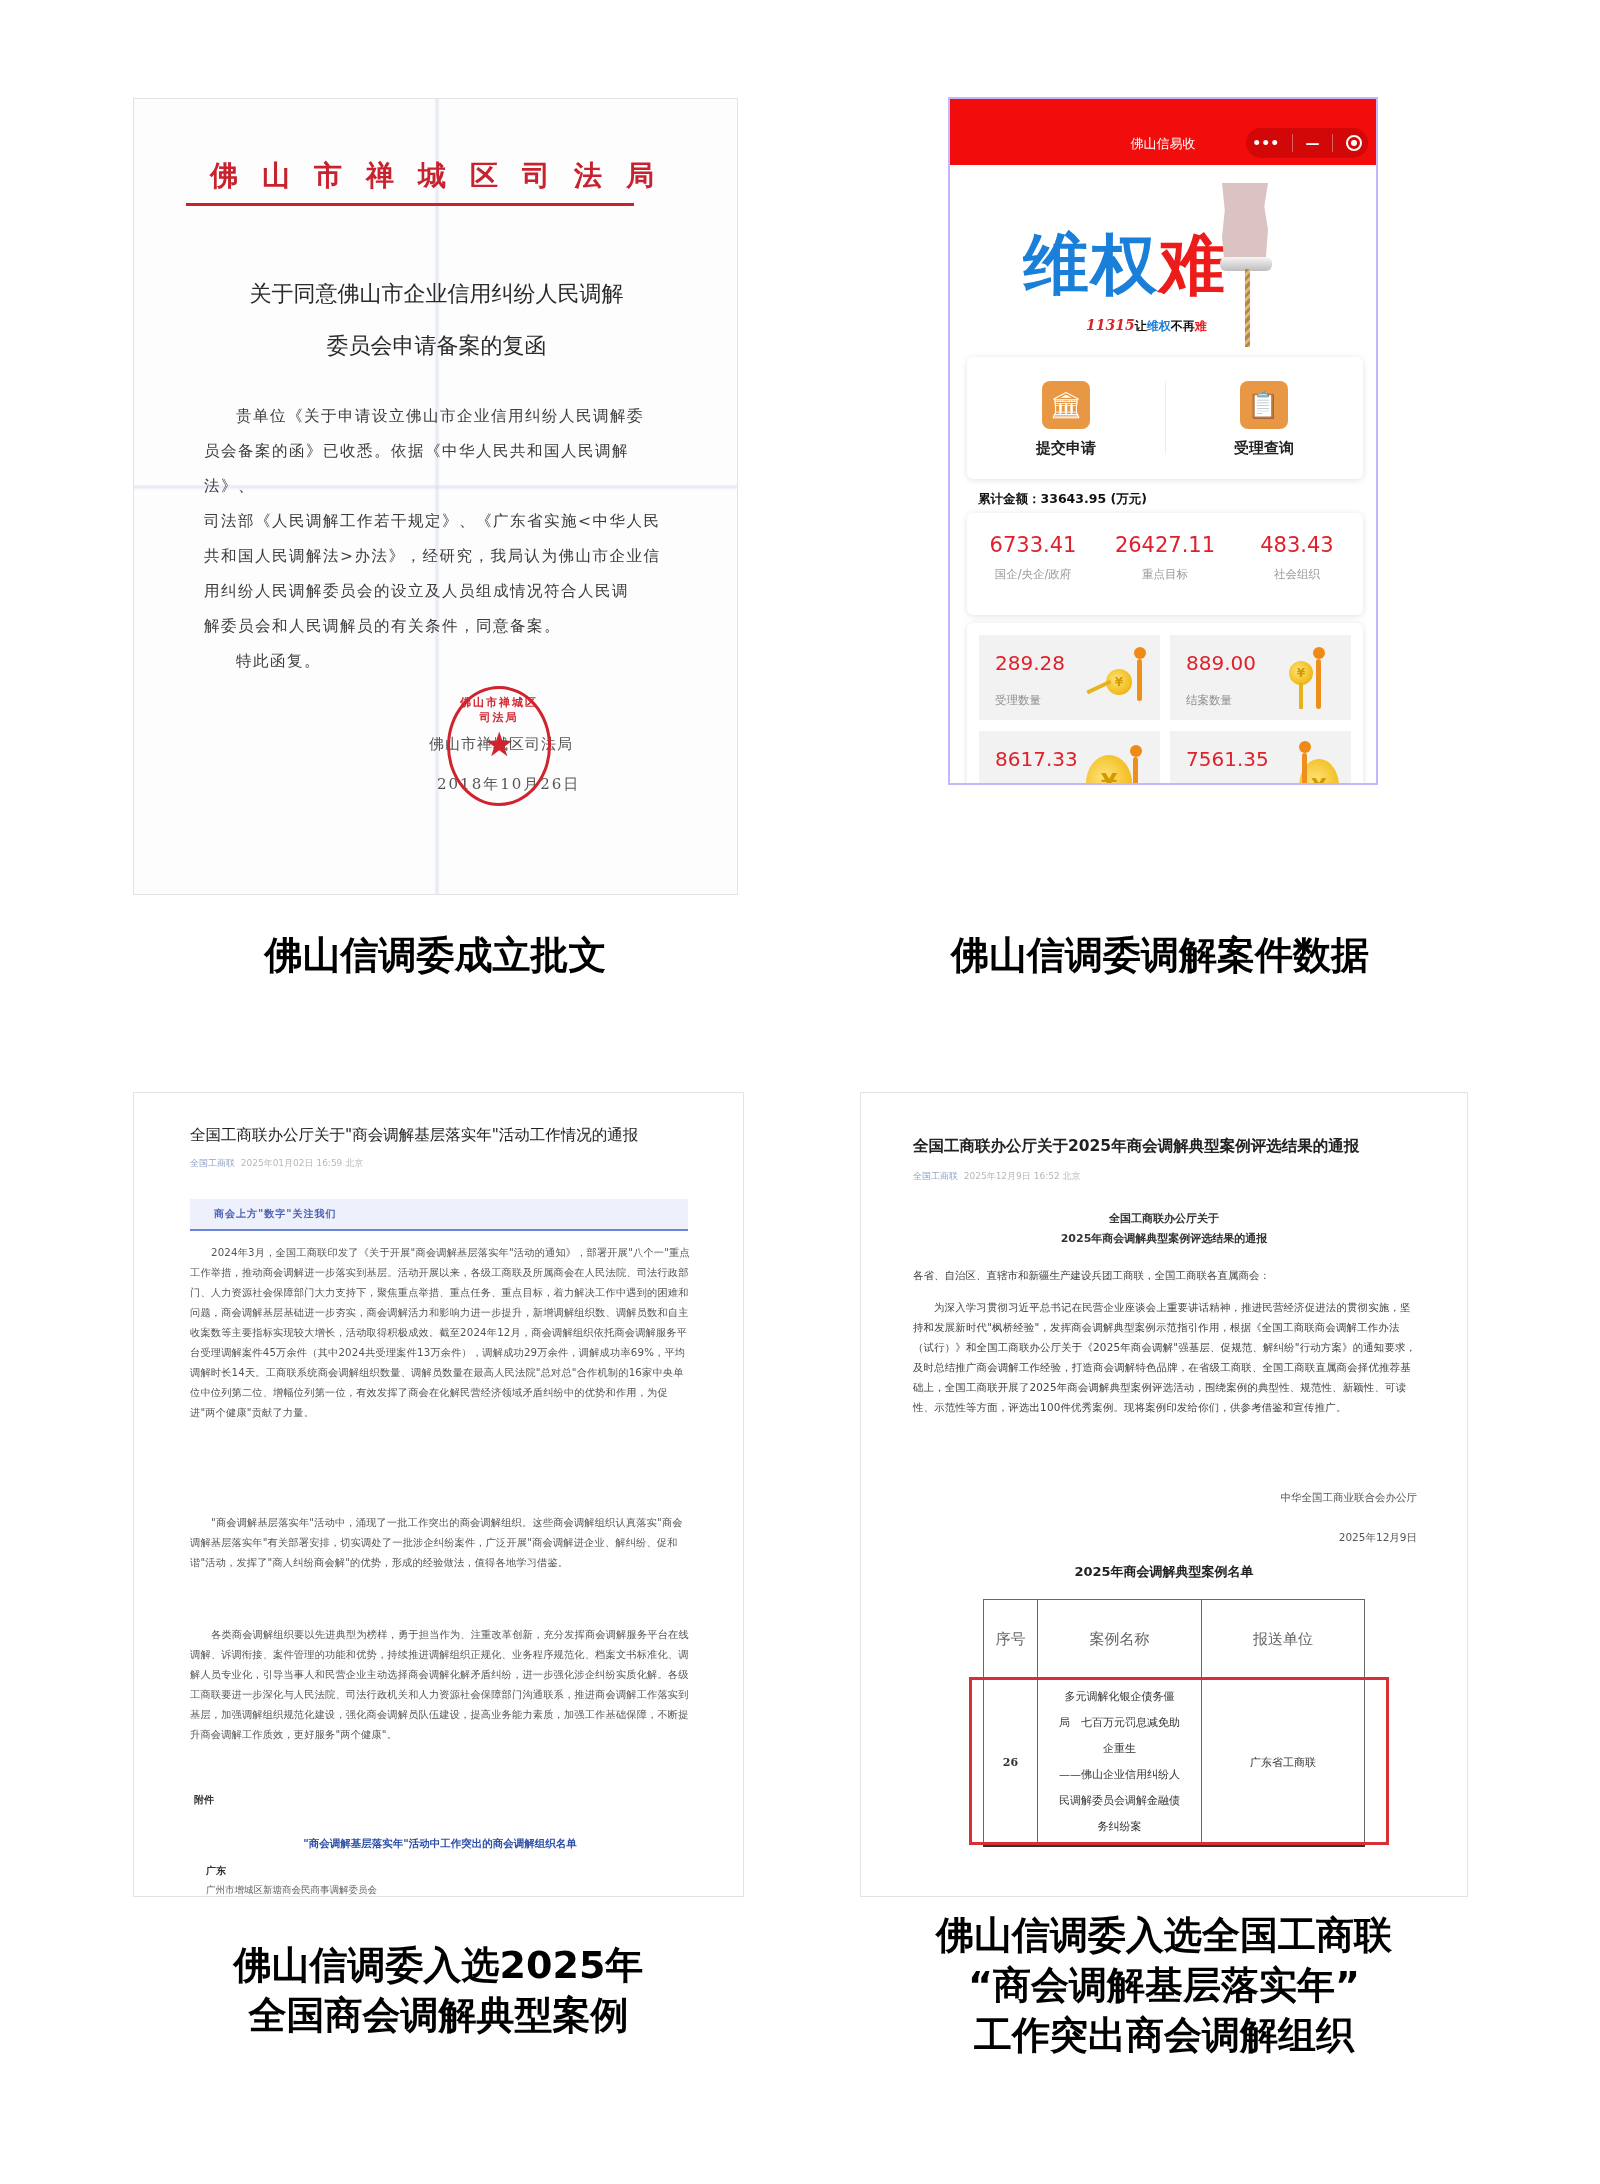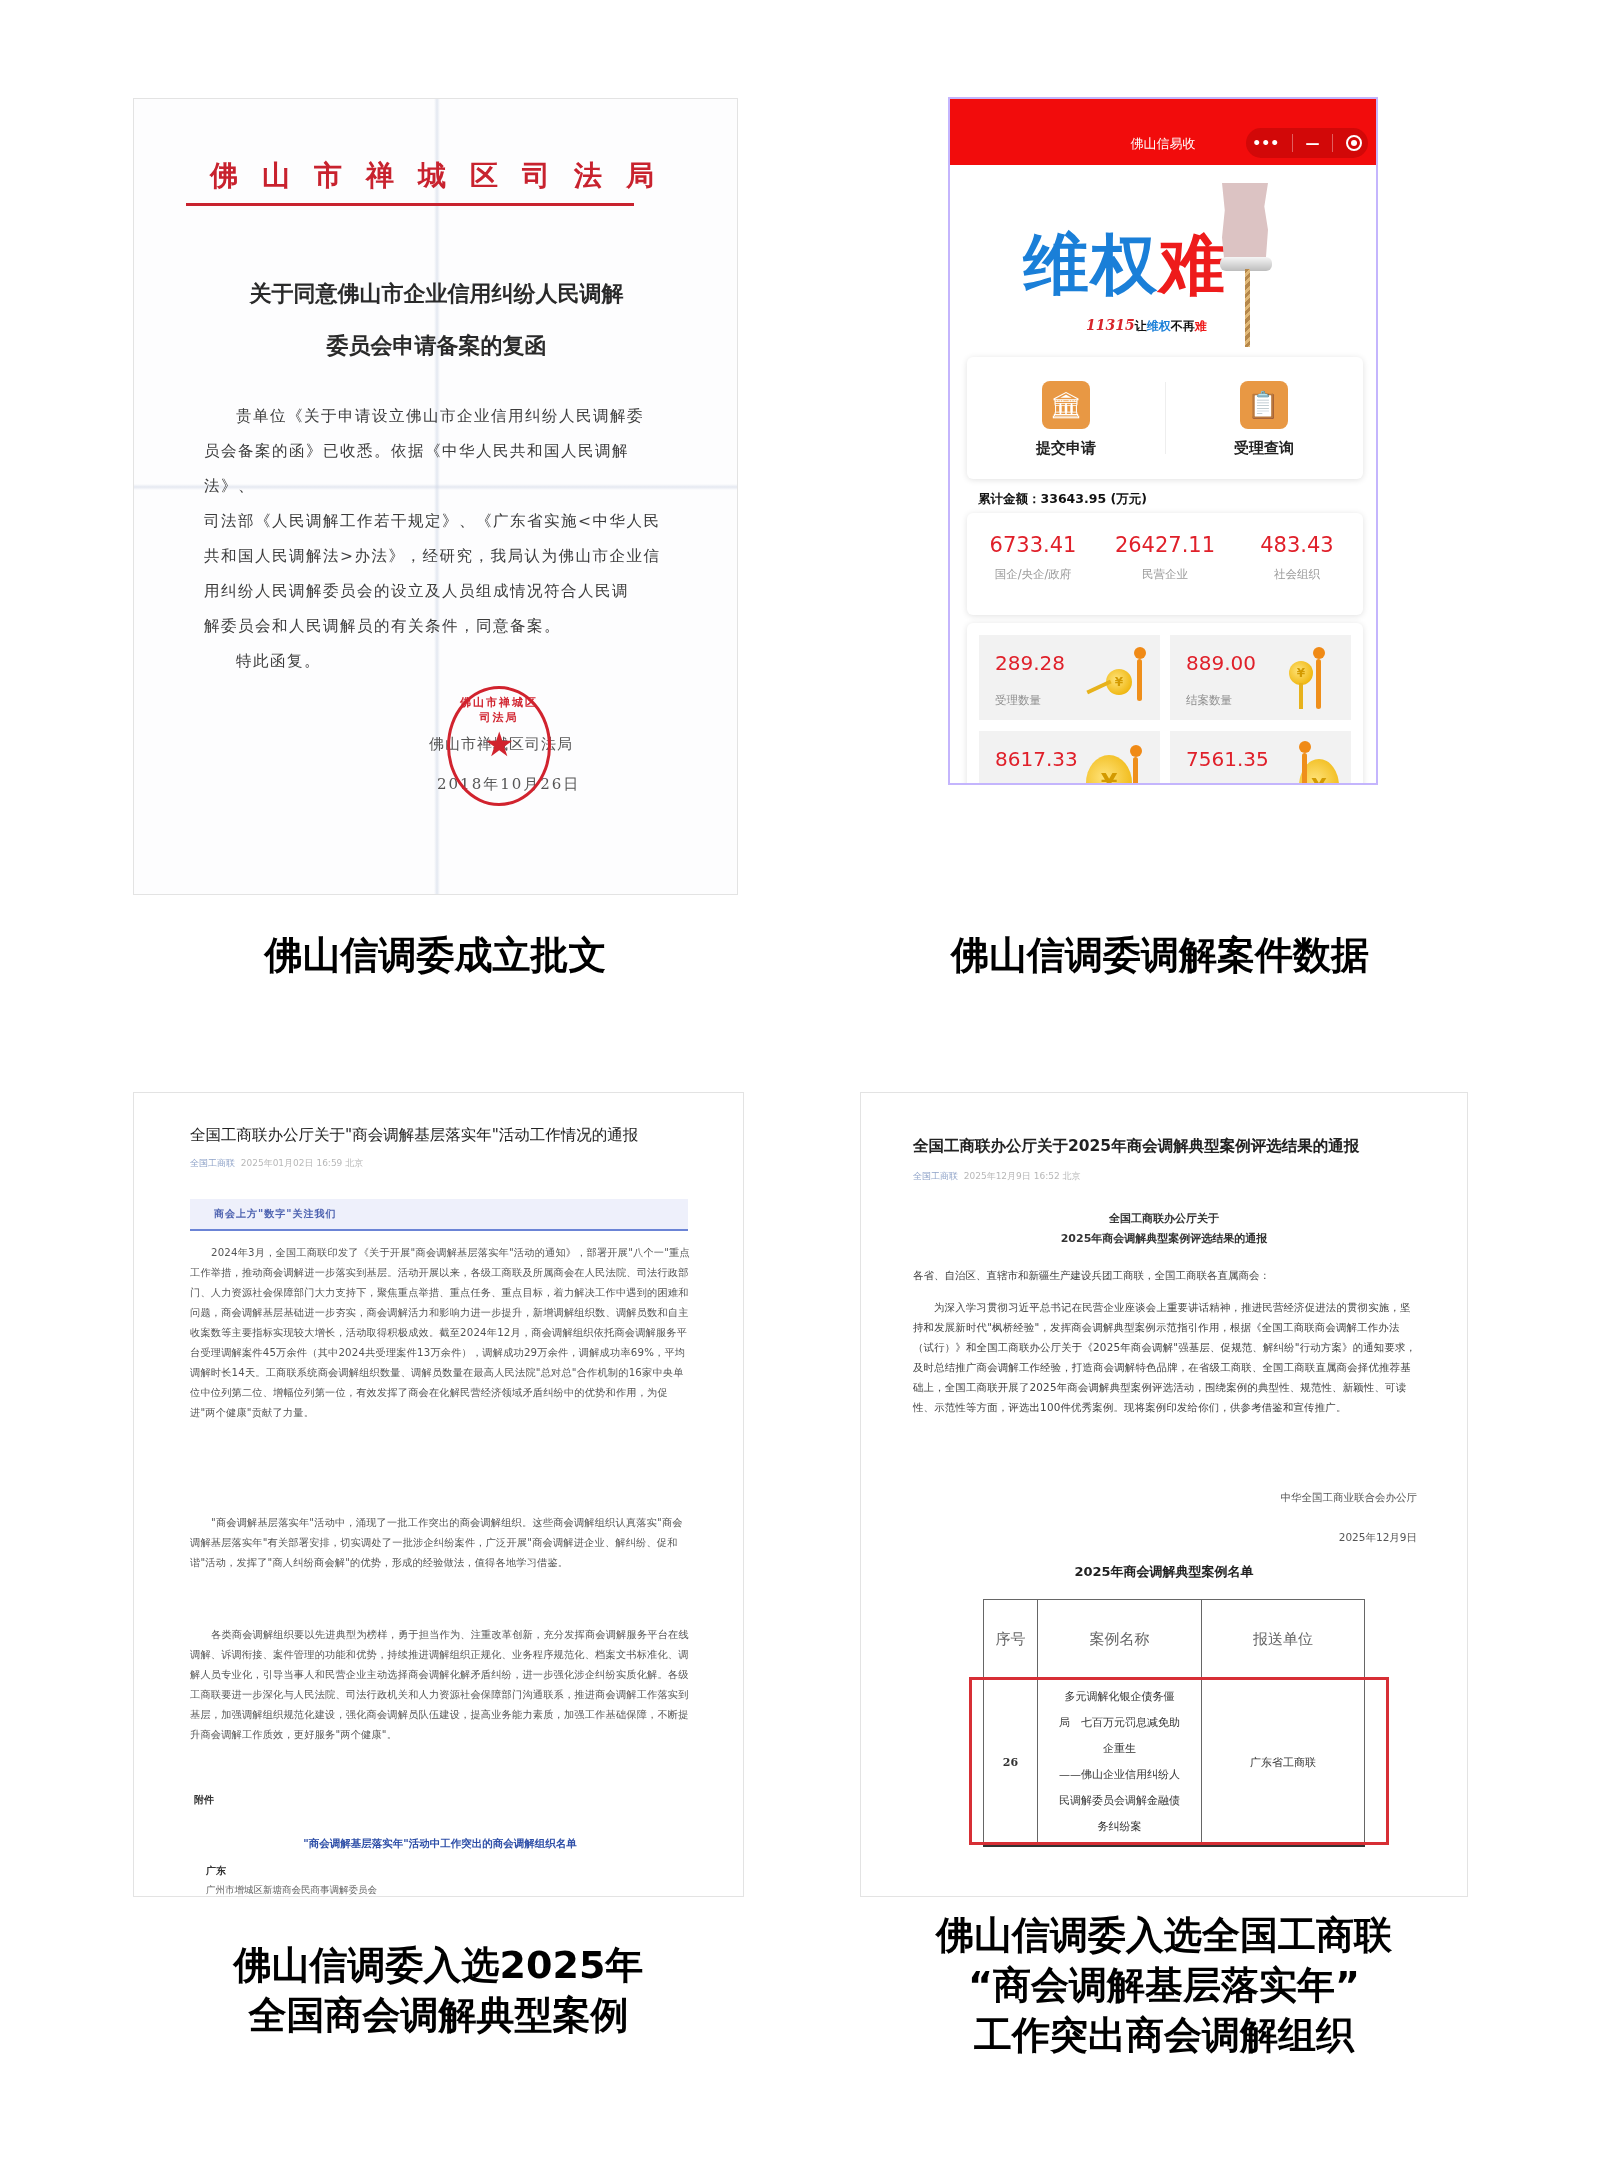--- a/index.html
+++ b/index.html
@@ -11,21 +11,21 @@
              font-family: "DejaVu Sans", sans-serif; font-size: 38px; line-height: 50px; }
 
   
   #p1 { left: 133px; top: 98px; width: 605px; height: 797px; background: #fdfdfe; }
   #p1 .fold { position: absolute; left: 300px; top: 0; width: 6px; height: 100%; background: linear-gradient(90deg, rgba(220,225,235,0), rgba(210,218,232,.6), rgba(220,225,235,0)); }
   #p1 .hfold { position: absolute; left: 0; top: 385px; width: 100%; height: 6px; background: linear-gradient(180deg, rgba(220,225,235,0), rgba(205,212,228,.5), rgba(220,225,235,0)); }
   #p1 .org { position: absolute; left: 60px; top: 58px; width: 500px; text-align: center; color: #c8222e;
              font-family: "DejaVu Serif", serif; font-weight: bold; font-size: 28px; letter-spacing: 24px; }
   #p1 .redline { position: absolute; left: 52px; top: 104px; width: 448px; height: 3px; background: #c8222e; }
   #p1 .title { position: absolute; left: 40px; width: 525px; text-align: center; font-family: "DejaVu Serif", serif;
-               font-weight: bold; font-size: 22px; color: #2a2a2a; }
+               font-weight: normal; font-size: 22px; color: #2a2a2a; }
   #p1 .t1 { top: 180px; } #p1 .t2 { top: 232px; }
   #p1 .body { position: absolute; left: 70px; top: 300px; width: 460px; font-family: "DejaVu Serif", serif;
               font-size: 15.5px; line-height: 35px; color: #3b3b3b; letter-spacing: 1.5px; }
   #p1 .body p { text-indent: 0; }
   #p1 .body .ind { text-indent: 32px; }
   #p1 .sign { position: absolute; left: 295px; top: 636px; font-family: "DejaVu Serif", serif; font-size: 15px; color: #555; letter-spacing: 1px; }
   #p1 .date { position: absolute; left: 303px; top: 676px; font-family: "DejaVu Serif", serif; font-size: 15px; color: #555; letter-spacing: 2px; }
   #p1 .seal { position: absolute; left: 313px; top: 587px; width: 104px; height: 120px; border: 3px solid #d1232e; border-radius: 50%; }
   #p1 .seal .star { position: absolute; left: 34px; top: 38px; color: #d1232e; font-size: 34px; line-height: 34px; }
   #p1 .seal .ring { position: absolute; left: 6px; top: 6px; width: 86px; font-size: 11px; color: #d1232e; text-align: center; letter-spacing: 2px; font-weight: bold; }
@@ -184,21 +184,21 @@
 
   <div class="total">累计金额：33643.95 (万元)</div>
 
   <div class="sums">
     <div class="sum">
         <div class="v">6733.41</div>
         <div class="l">国企/央企/政府</div>
       </div>
     <div class="sum">
         <div class="v">26427.11</div>
-        <div class="l">民营企业</div>
+        <div class="l">重点目标</div>
       </div>
     <div class="sum">
         <div class="v">483.43</div>
         <div class="l">社会组织</div>
       </div>
   </div>
 
   <div class="stats">
     <div class="stat" style="left:12px; top:12px;">
       <div class="v">289.28</div>

